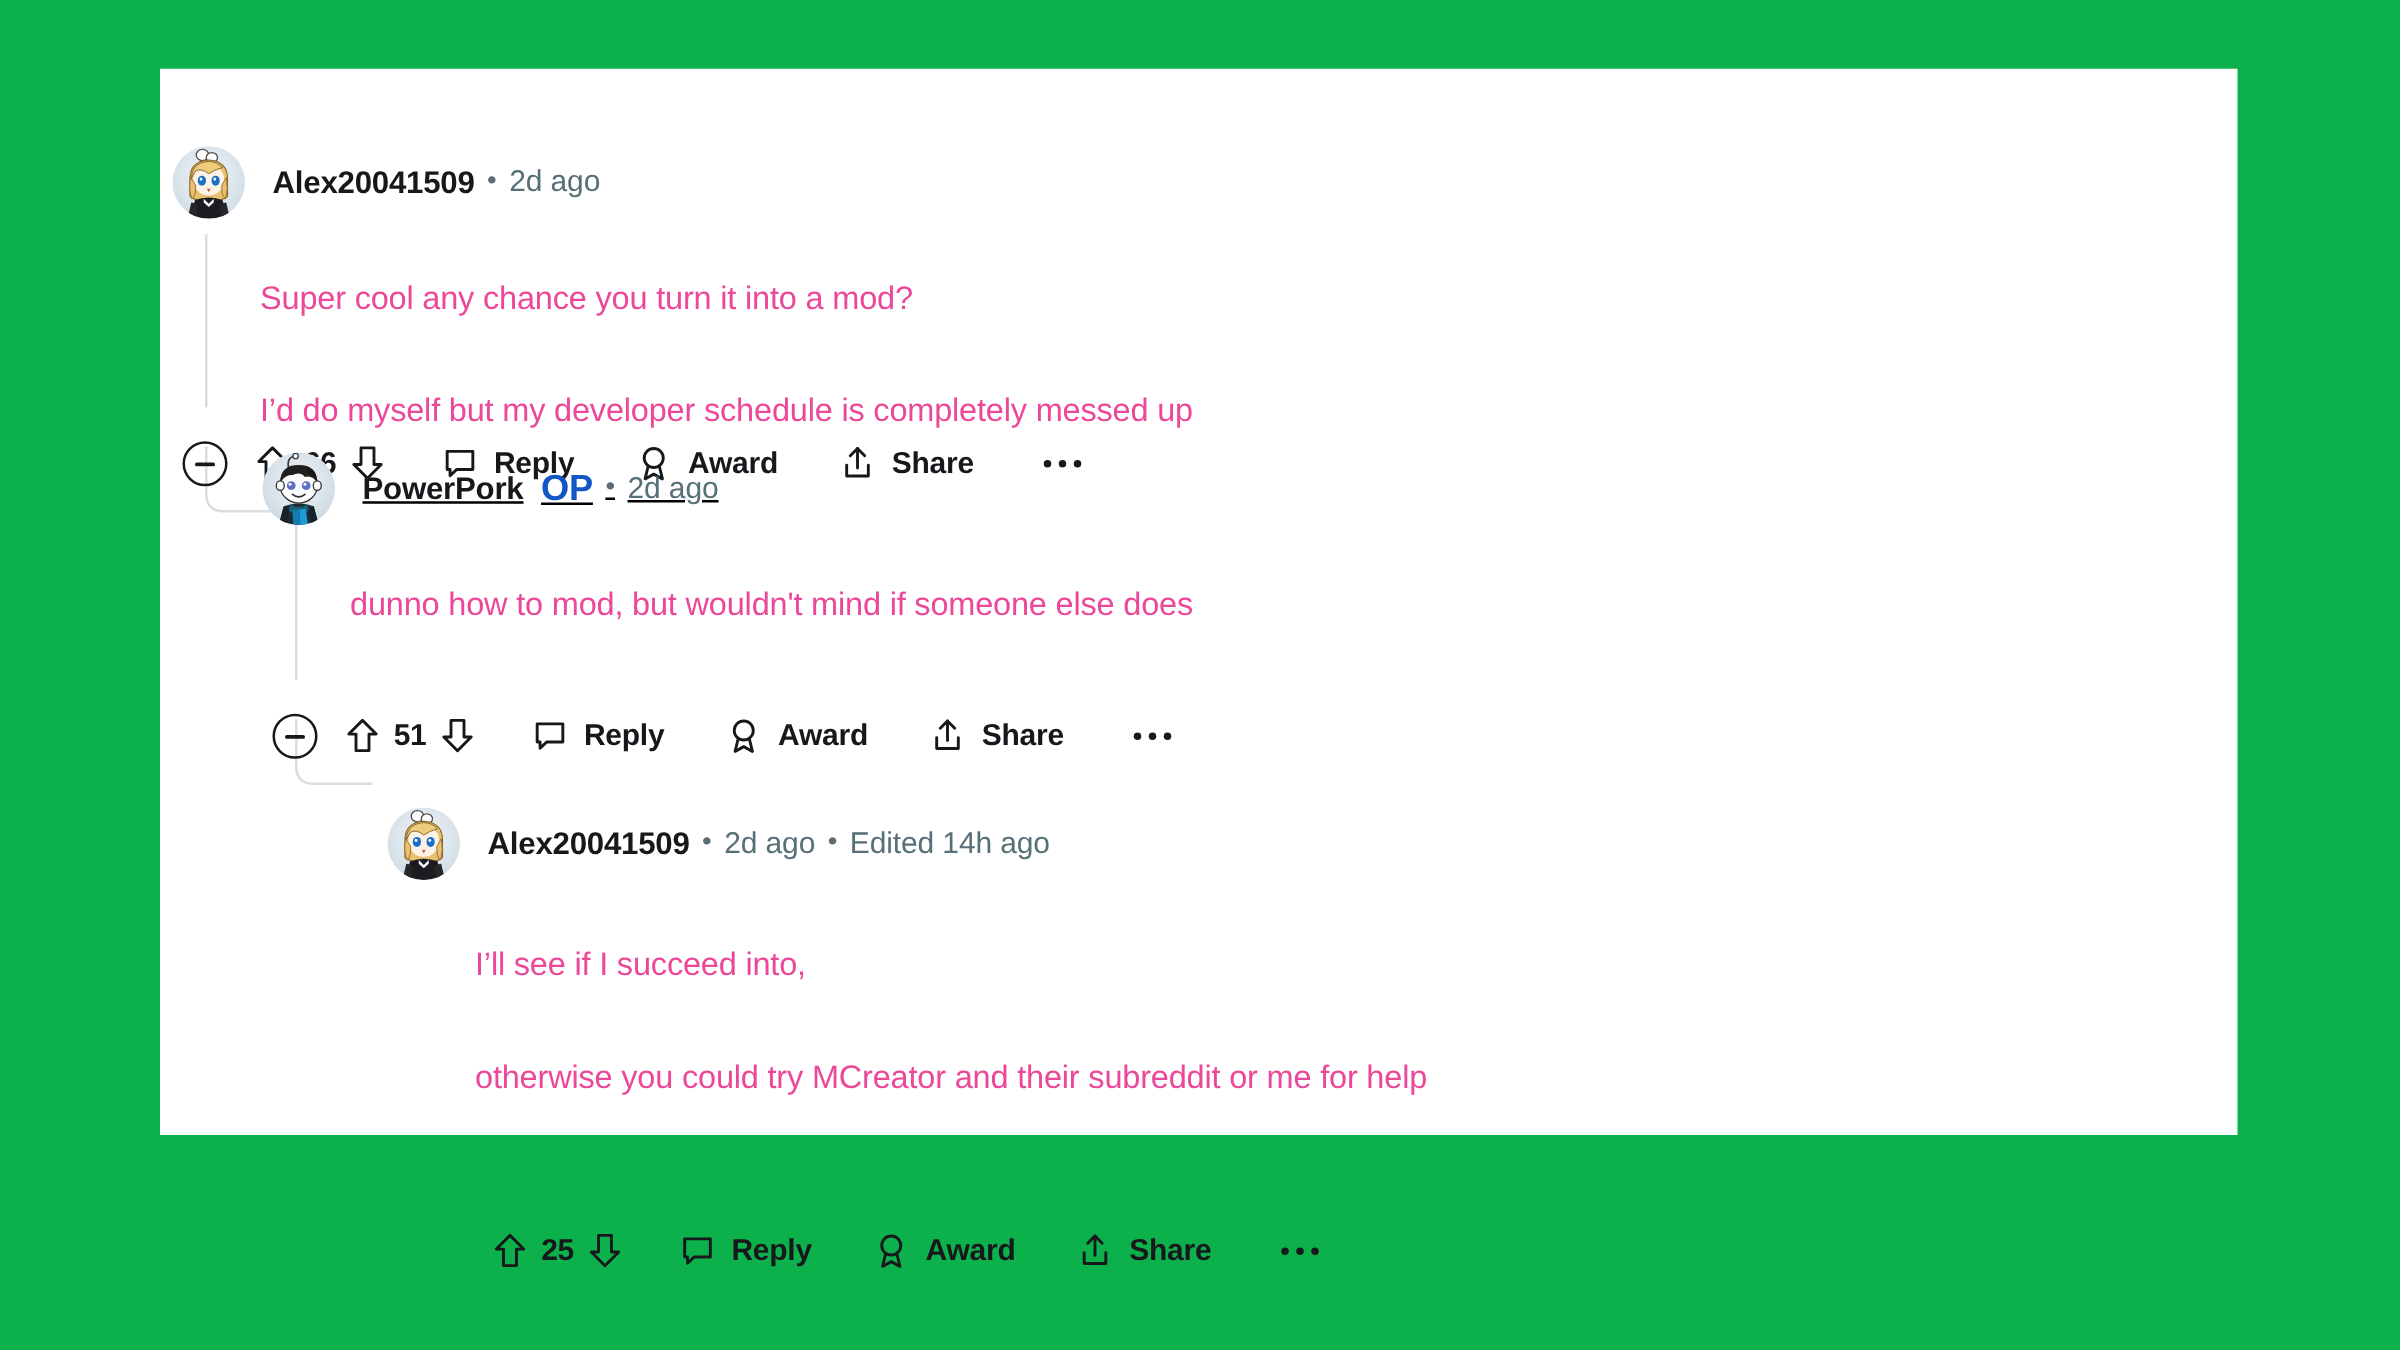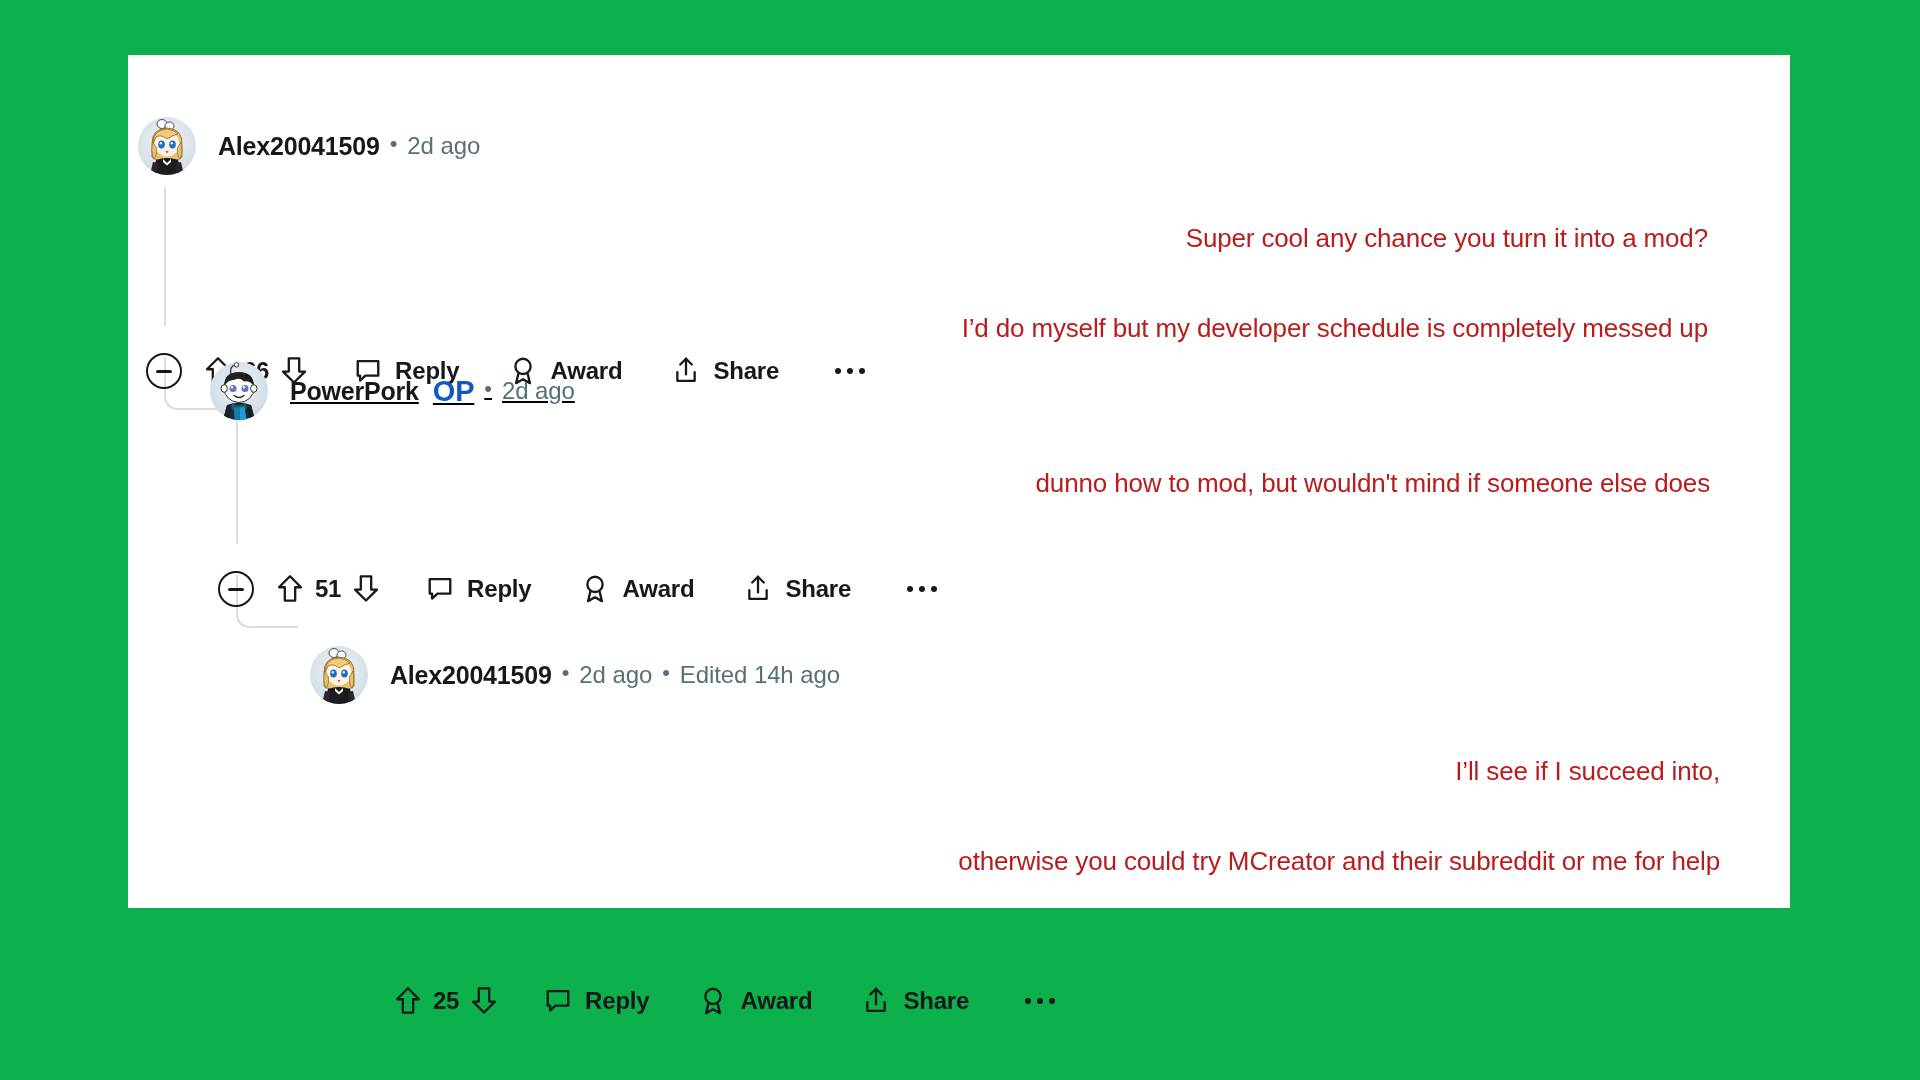--- a/index.html
+++ b/index.html
@@ -100,23 +100,22 @@
     letter-spacing: -0.1px;
   }
 
   
   .c-body {
     position: absolute;
   }
   .c-body p {
     font-size: 26px;
     line-height: 1.3;
-    color: #b91c1c;
+    color: #ec4899;
     letter-spacing: -0.15px;
-    text-align: right;
   }
   .c-body p + p { margin-top: 56px; }
 
   
   .actions {
     position: absolute;
     display: flex;
     align-items: center;
     white-space: nowrap;
   }

